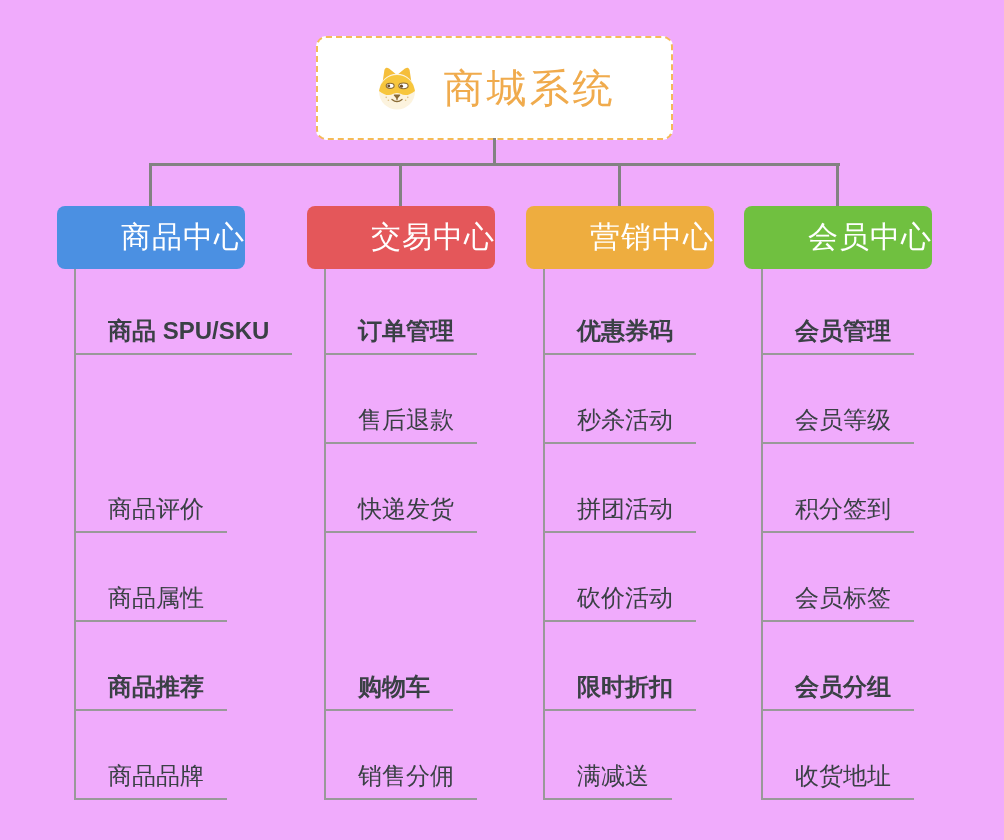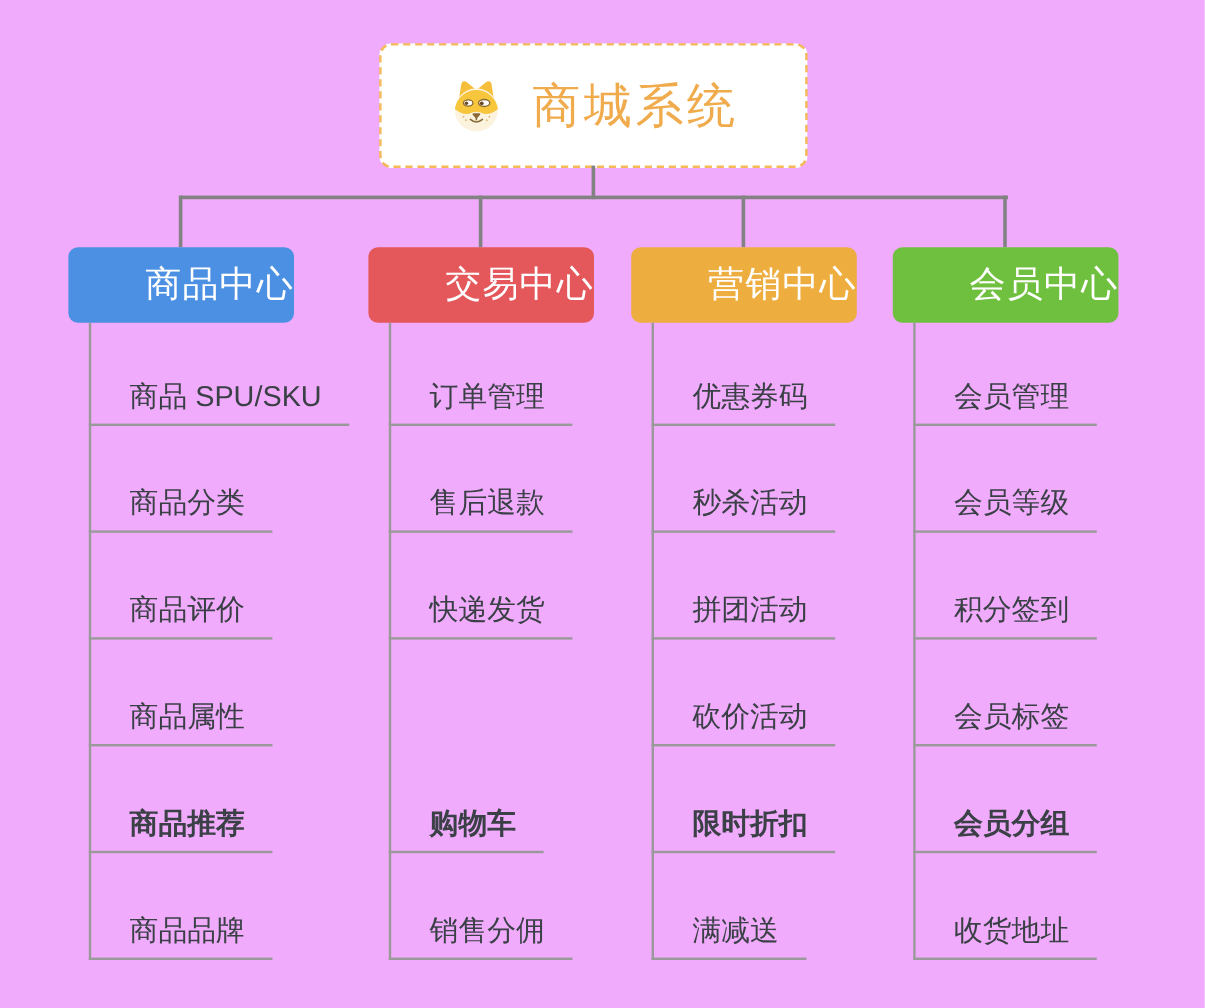--- a/index.html
+++ b/index.html
@@ -28,21 +28,21 @@
     color:#FFFFFF;font-size:30px;letter-spacing:1px;
   }
   .trunk{position:absolute;left:17px;top:63px;width:2px;height:531px;background:#999999;}
 
   
   .leaf{
     position:absolute;left:17px;display:inline-block;white-space:nowrap;
     padding:0 23px 6px 34px;border-bottom:2px solid #999999;
     font-size:24px;line-height:32px;color:#3A4045;
   }
-  .r0{top:109px;} .r1{top:198px;} .r2{top:287px;} .r3{top:376px;} .r4{top:465px;font-weight:bold;} .r5{top:554px;}
+  .r0{top:109px;font-weight:bold;} .r1{top:198px;} .r2{top:287px;} .r3{top:376px;} .r4{top:465px;font-weight:bold;} .r5{top:554px;}
 </style>
 </head>
 <body>
 
 <div class="canvas">
 
   <div class="root-node">
     <svg viewBox="0 0 64 64" width="46" height="46">
       <path d="M13 27 L16 7 Q17 4 20 6 L31 15 Z" fill="#F5BE3B" stroke="#F5BE3B" stroke-width="3" stroke-linejoin="round"></path>
       <path d="M51 27 L48 7 Q47 4 44 6 L33 15 Z" fill="#F5BE3B" stroke="#F5BE3B" stroke-width="3" stroke-linejoin="round"></path>
@@ -65,21 +65,20 @@
   <div class="conn root-stem"></div>
   <div class="conn h-bar"></div>
 
   <div class="col col-0">
     <div class="branch-stem"></div>
     <div class="branch-box" style="background-color: rgb(75, 144, 226);">
       <span>商品中心</span>
     </div>
     <div class="trunk"></div>
     <div class="leaf r0">商品 SPU/SKU</div>
-    <div class="leaf r1">商品分类</div>
     <div class="leaf r2">商品评价</div>
     <div class="leaf r3">商品属性</div>
     <div class="leaf r4">商品推荐</div>
     <div class="leaf r5">商品品牌</div>
   </div>
 
   <div class="col col-1">
     <div class="branch-stem"></div>
     <div class="branch-box" style="background-color: rgb(228, 87, 90);">
       <span>交易中心</span>

